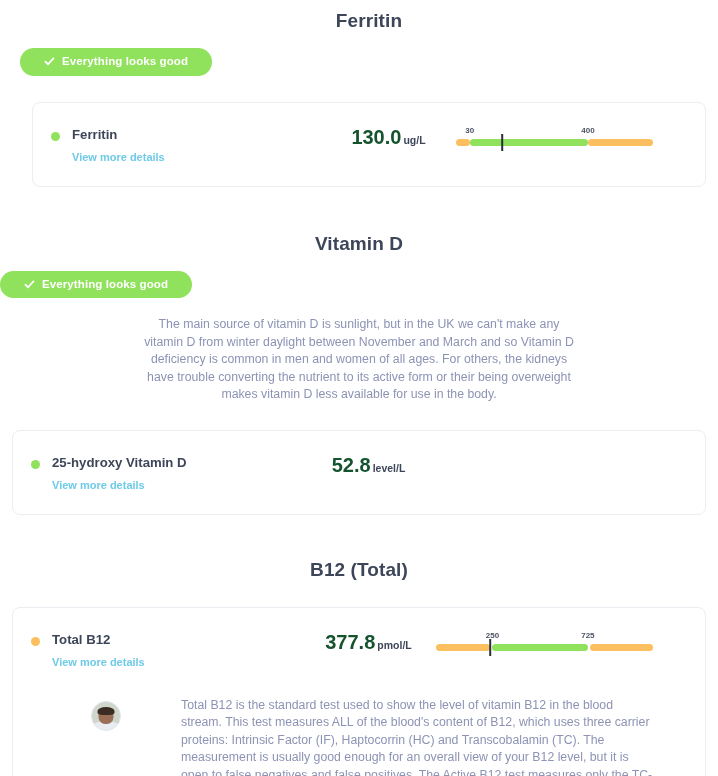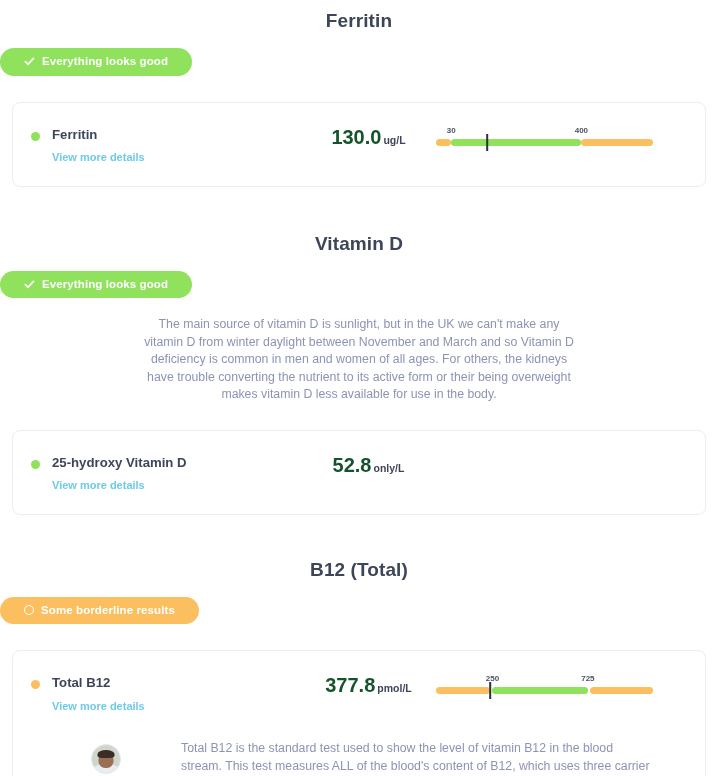--- a/index.html
+++ b/index.html
@@ -240,21 +240,21 @@
     line-height: 17.5px;
     color: #8d93b4;
     padding-right: 32px;
   }
 </style>
 </head>
 <body>
 
 <div class="page">
 
-  <div style="padding-top:10px;">
+  <div style="padding-top:10px;margin-left:20px;">
     <div class="section-title">Ferritin</div>
 
     <div class="pill-wrap" style="margin-top:16px;">
       <div class="pill good">
         <span class="pill-icon check">
           <svg width="11" height="11" viewBox="0 0 12 12">
               <path d="M1.5 6.2 L4.4 9 L10.3 2.6" stroke="#ffffff" stroke-width="2" fill="none" stroke-linecap="round" stroke-linejoin="round"></path>
             </svg>
         </span>
         <span>Everything looks good</span>
@@ -306,35 +306,29 @@
     <div class="card" style="margin-top:26px;">
       <div class="card-row">
         <div class="biomarker">
           <span class="dot green"></span>
           <span class="bm-text">
             <span class="bm-name">25-hydroxy Vitamin D</span>
             <a class="bm-link">View more details</a>
           </span>
         </div>
         <div class="value-cell">
-          <span class="value-num">52.8</span><span class="value-unit">only/L</span>
+          <span class="value-num">52.8</span><span class="value-unit">level/L</span>
         </div>
       </div>
     </div>
   </div>
 
   <div style="padding-top:44px;">
     <div class="section-title">B12 (Total)</div>
 
-    <div class="pill-wrap" style="margin-top:16px;">
-      <div class="pill borderline">
-        <span class="pill-icon circle"></span>
-        <span>Some borderline results</span>
-      </div>
-    </div>
 
     <div class="card" style="margin-top:26px;">
       <div class="card-row">
         <div class="biomarker">
           <span class="dot amber"></span>
           <span class="bm-text">
             <span class="bm-name">Total B12</span>
             <a class="bm-link">View more details</a>
           </span>
         </div>

